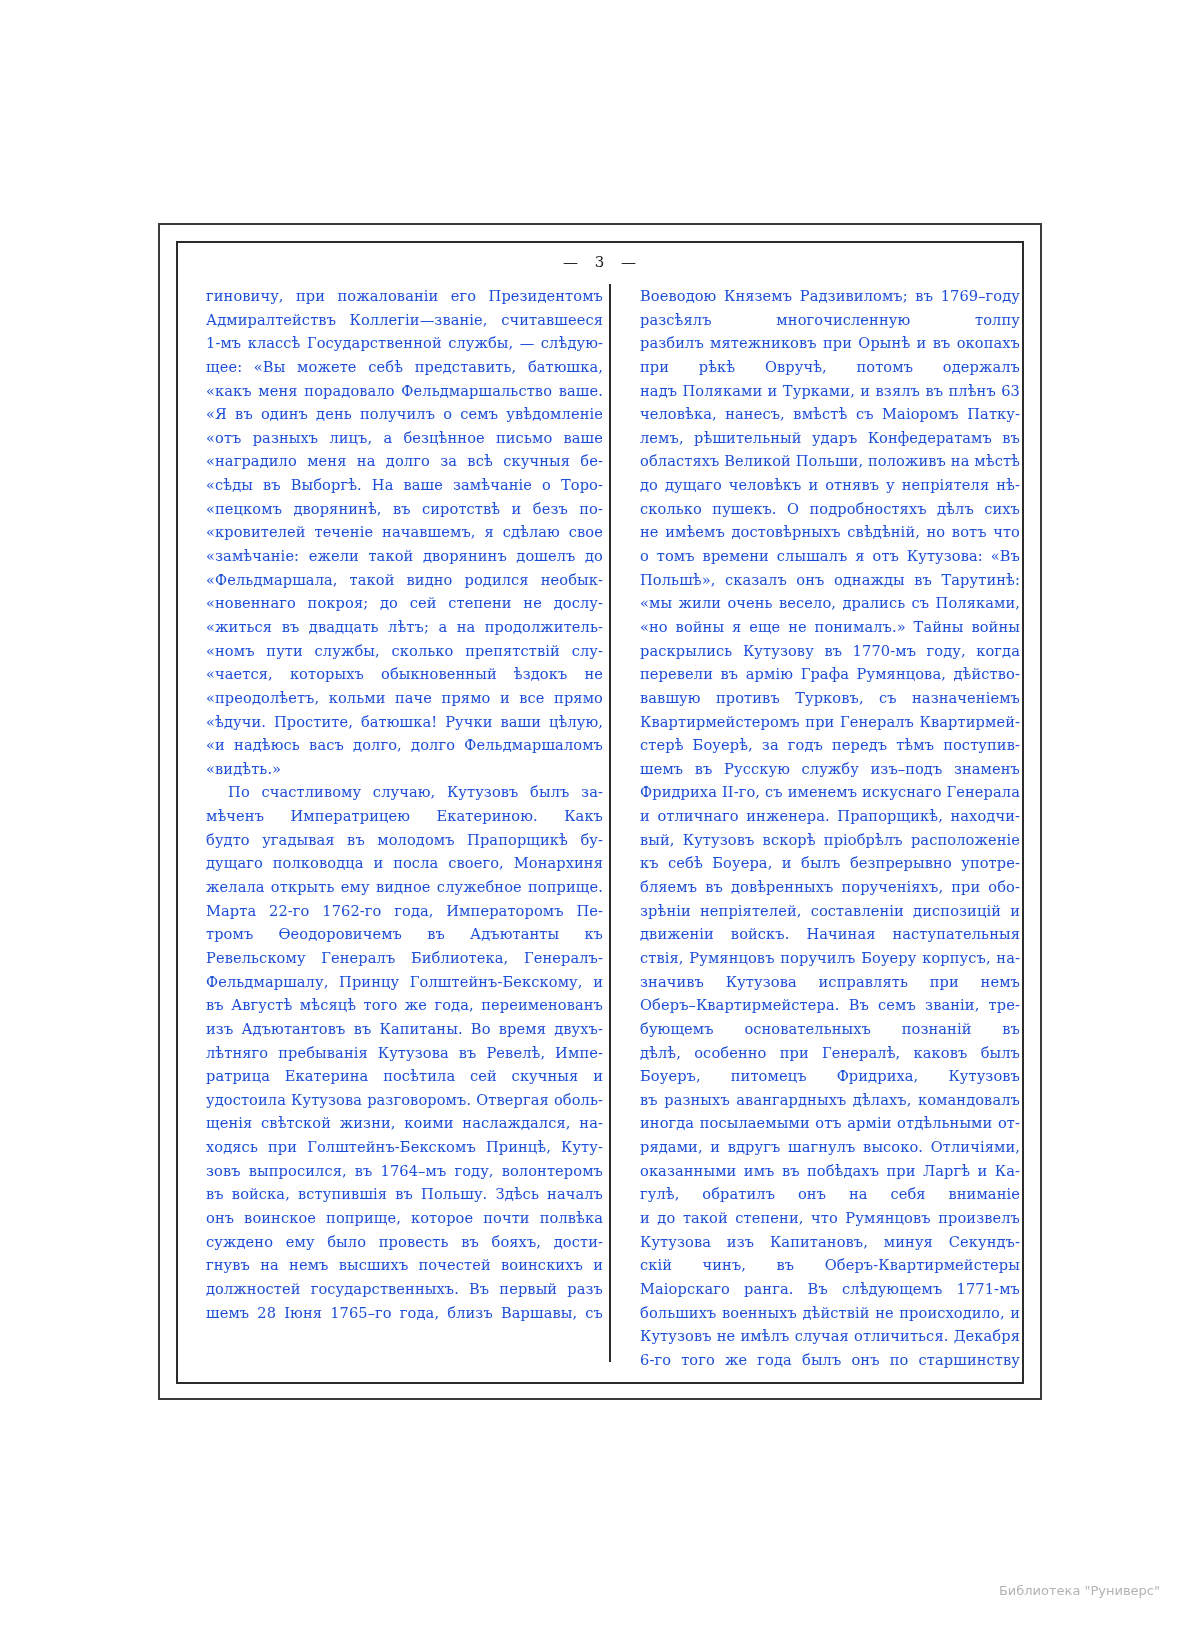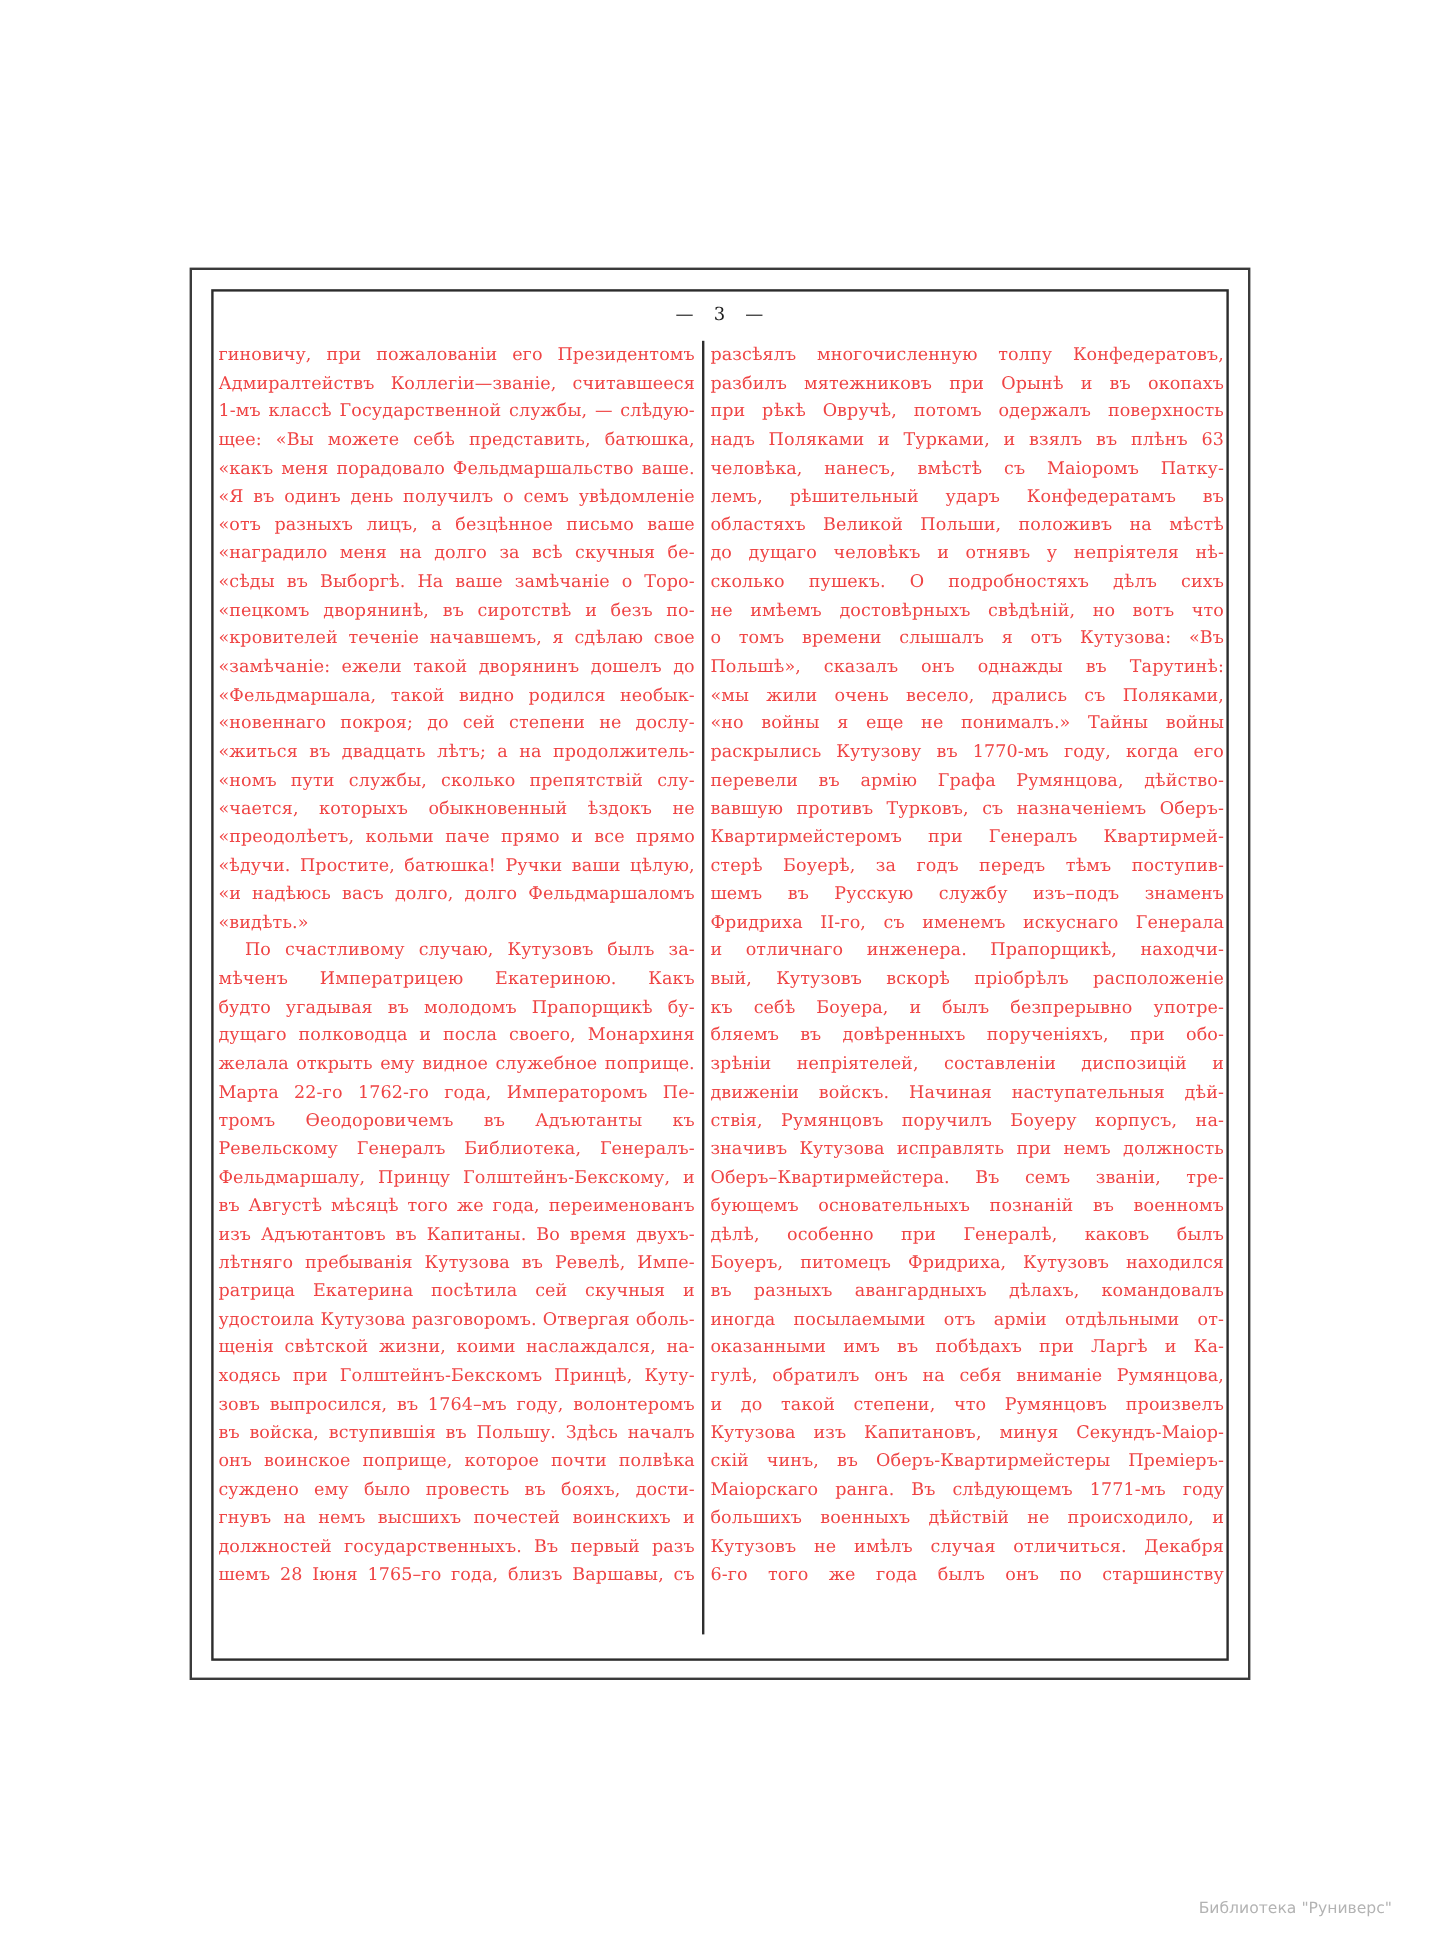--- a/index.html
+++ b/index.html
@@ -30,24 +30,25 @@
     word-spacing: 10px;
     letter-spacing: 1px;
   }
   .text-body {
     position: absolute;
     left: 4px; right: 2px; top: 41px; bottom: 6px;
     display: flex;
     align-items: stretch;
   }
   .column {
-    color: #ef4444;
+    color: #1d4ed8;
     font-size: 14.6px;
     line-height: 23.65px;
     letter-spacing: 0.1px;
+    margin-left: 24px;
   }
   .column-left { width: 397px; }
   .column-right { flex: 1; }
   .divider {
     width: 2px;
     background: #2e2e2e;
     margin: 0 5px 14px 6px;
   }
   .line {
     text-align: justify;
@@ -114,20 +115,21 @@
             <div class="line">зовъ выпросился, въ 1764–мъ году, волонтеромъ</div>
             <div class="line">въ войска, вступившія въ Польшу. Здѣсь началъ</div>
             <div class="line">онъ воинское поприще, которое почти полвѣка</div>
             <div class="line">суждено ему было провесть въ бояхъ, дости-</div>
             <div class="line">гнувъ на немъ высшихъ почестей воинскихъ и</div>
             <div class="line">должностей государственныхъ. Въ первый разъ</div>
             <div class="line">шемъ 28 Іюня 1765–го года, близъ Варшавы, съ</div>
           </div>
         <div class="divider"></div>
         <div class="column column-right">
+            <div class="line">Воеводою Княземъ Радзивиломъ; въ 1769–году</div>
             <div class="line">разсѣялъ многочисленную толпу Конфедератовъ,</div>
             <div class="line">разбилъ мятежниковъ при Орынѣ и въ окопахъ</div>
             <div class="line">при рѣкѣ Овручѣ, потомъ одержалъ поверхность</div>
             <div class="line">надъ Поляками и Турками, и взялъ въ плѣнъ 63</div>
             <div class="line">человѣка, нанесъ, вмѣстѣ съ Маіоромъ Патку-</div>
             <div class="line">лемъ, рѣшительный ударъ Конфедератамъ въ</div>
             <div class="line">областяхъ Великой Польши, положивъ на мѣстѣ</div>
             <div class="line">до дущаго человѣкъ и отнявъ у непріятеля нѣ-</div>
             <div class="line">сколько пушекъ. О подробностяхъ дѣлъ сихъ</div>
             <div class="line">не имѣемъ достовѣрныхъ свѣдѣній, но вотъ что</div>
@@ -149,20 +151,21 @@
             <div class="line">зрѣніи непріятелей, составленіи диспозицій и</div>
             <div class="line">движеніи войскъ. Начиная наступательныя дѣй-</div>
             <div class="line">ствія, Румянцовъ поручилъ Боуеру корпусъ, на-</div>
             <div class="line">значивъ Кутузова исправлять при немъ должность</div>
             <div class="line">Оберъ–Квартирмейстера. Въ семъ званіи, тре-</div>
             <div class="line">бующемъ основательныхъ познаній въ военномъ</div>
             <div class="line">дѣлѣ, особенно при Генералѣ, каковъ былъ</div>
             <div class="line">Боуеръ, питомецъ Фридриха, Кутузовъ находился</div>
             <div class="line">въ разныхъ авангардныхъ дѣлахъ, командовалъ</div>
             <div class="line">иногда посылаемыми отъ арміи отдѣльными от-</div>
+            <div class="line">рядами, и вдругъ шагнулъ высоко. Отличіями,</div>
             <div class="line">оказанными имъ въ побѣдахъ при Ларгѣ и Ка-</div>
             <div class="line">гулѣ, обратилъ онъ на себя вниманіе Румянцова,</div>
             <div class="line">и до такой степени, что Румянцовъ произвелъ</div>
             <div class="line">Кутузова изъ Капитановъ, минуя Секундъ-Маіор-</div>
             <div class="line">скій чинъ, въ Оберъ-Квартирмейстеры Преміеръ-</div>
             <div class="line">Маіорскаго ранга. Въ слѣдующемъ 1771-мъ году</div>
             <div class="line">большихъ военныхъ дѣйствій не происходило, и</div>
             <div class="line">Кутузовъ не имѣлъ случая отличиться. Декабря</div>
             <div class="line">6-го того же года былъ онъ по старшинству</div>
           </div>

